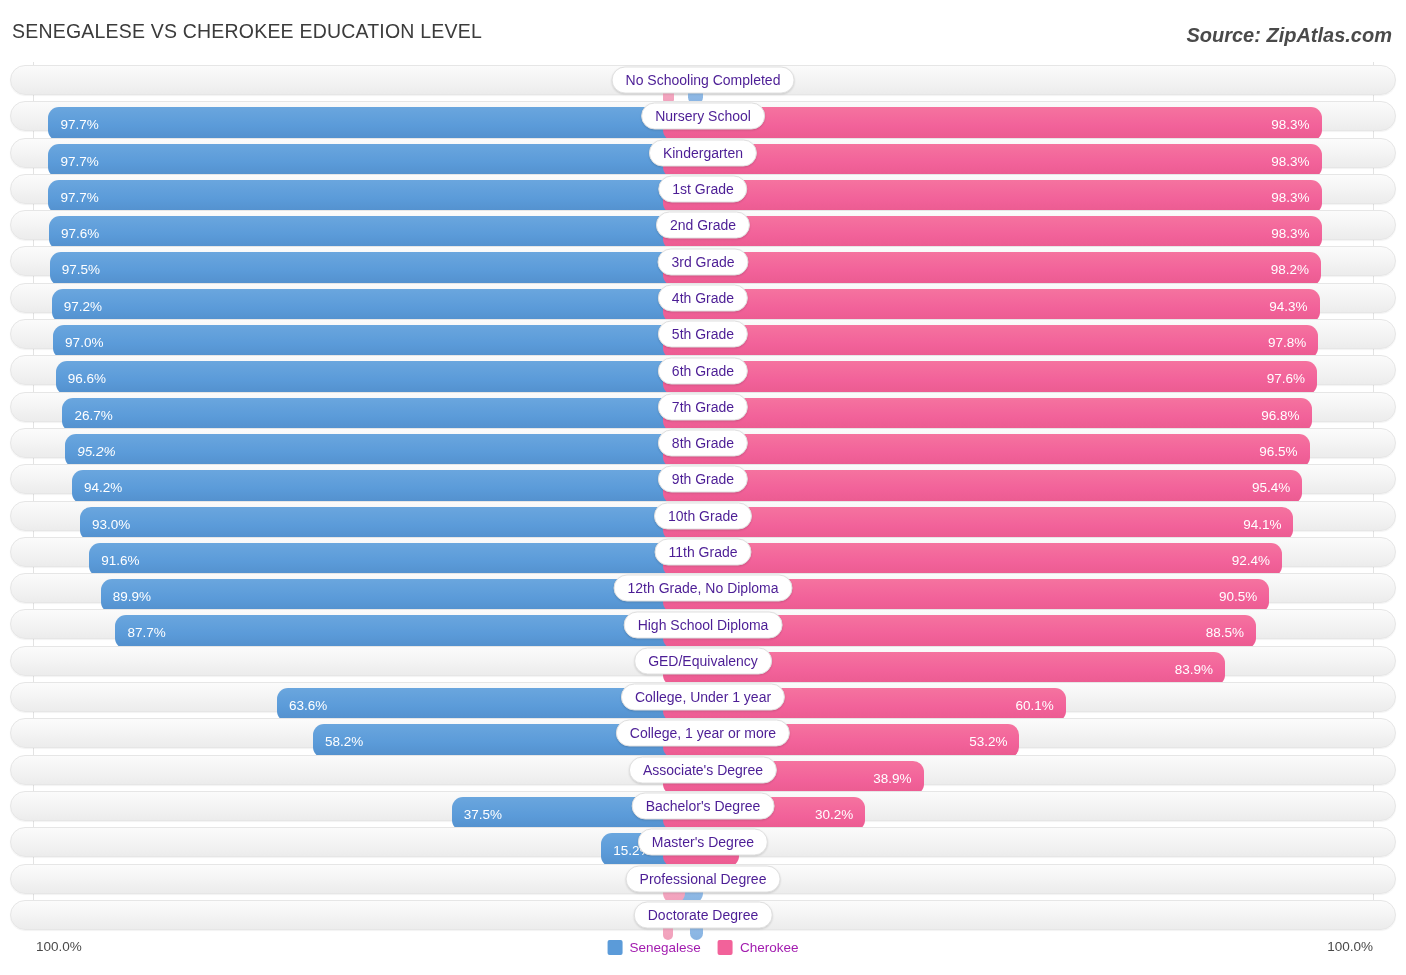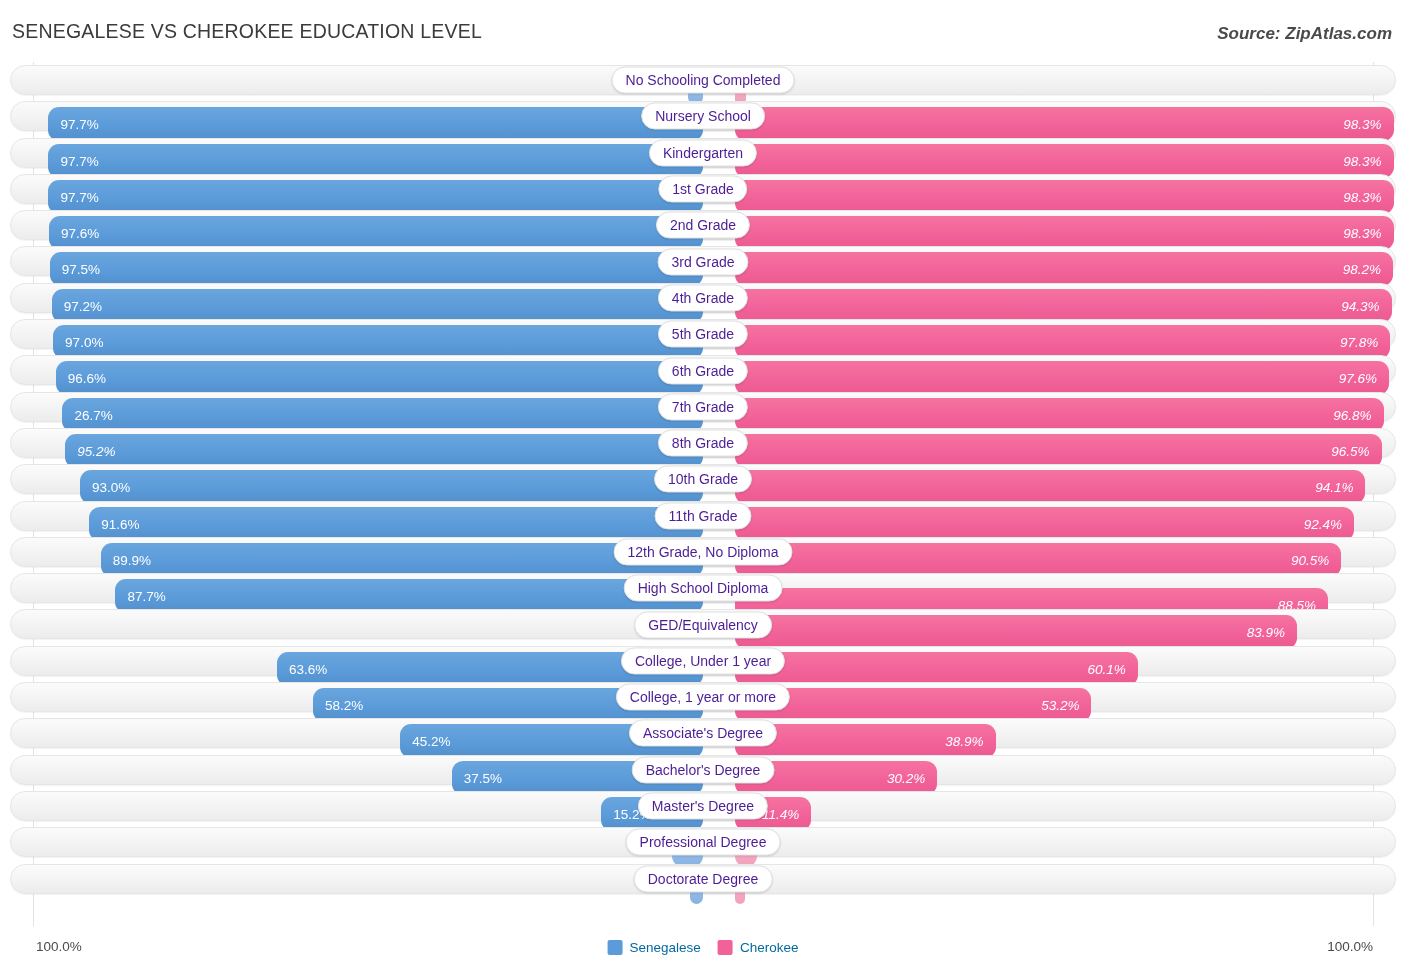--- a/index.html
+++ b/index.html
@@ -16,21 +16,21 @@
   
   .header { position: absolute; top: 0; left: 0; width: 1406px; height: 62px; }
   .title {
     position: absolute; left: 12px; top: 20px;
     font-size: 19.5px; letter-spacing: .2px;
     color: #3b3b3b; font-weight: 400;
     white-space: nowrap;
   }
   .source {
     position: absolute; right: 14px; top: 24px;
-    font-size: 17px; font-style: italic; font-weight: bold;
+    font-size: 20px; font-style: italic; font-weight: bold;
     color: #4a4a4a; white-space: nowrap;
   }
 
   
   .chart { position: absolute; left: 0; top: 62px; width: 1406px; height: 872px; }
 
   
   .gridline {
     position: absolute; top: 0; bottom: 8px; width: 1px;
     background: #e3e3e3;
@@ -52,21 +52,21 @@
     border-radius: 15px;
     box-shadow: 0 1px 1px rgba(0,0,0,.05);
   }
 
   
   .bar {
     position: absolute; top: 9px; height: 34px;
     border-radius: 11px;
   }
   .bar.left  { right: 703px; }
-  .bar.right { left: 735px; font-style: italic; }
+  .bar.right { left: 663px; }
 
   .bar.left.strong  { background: linear-gradient(to bottom,#6aa6de 0%, #5b9bd9 55%, #528fcc 100%); }
   .bar.left.weak    { background: linear-gradient(to bottom,#9dc4ea 0%, #92bce8 55%, #88b3e1 100%); }
   .bar.right.strong { background: linear-gradient(to bottom,#f5739f 0%, #f2629a 55%, #ea5a8f 100%); }
   .bar.right.weak   { background: linear-gradient(to bottom,#f8b2c8 0%, #f6a9c2 55%, #f0a0bb 100%); }
 
   .bar .val {
     position: absolute; top: 50%; transform: translateY(-50%);
     font-size: 13.5px; white-space: nowrap; color: #ffffff;
   }
@@ -103,21 +103,21 @@
   .axis-label.left  { left: 36px; }
   .axis-label.right { right: 33px; }
 
   .legend {
     position: absolute; left: 50%; top: 6px;
     transform: translateX(-50%);
     display: flex; align-items: center; gap: 17px;
   }
   .legend-item { display: flex; align-items: center; gap: 7px; }
   .swatch { width: 15px; height: 15px; border-radius: 2px; display: inline-block; }
-  .legend-text { font-size: 13.5px; color: #0369a1; }
+  .legend-text { font-size: 13.5px; color: #a21caf; }
 </style>
 </head>
 <body>
 
 <div class="page">
 
   <div class="header">
     <div class="title">SENEGALESE VS CHEROKEE EDUCATION LEVEL</div>
     <div class="source">Source: ZipAtlas.com</div>
   </div>
@@ -229,20 +229,30 @@
           <div class="bar left strong" style="width: 637.84px; font-style: italic;">
             <span class="val">95.2%</span>
           </div>
           <div class="bar right strong" style="width: 646.55px;">
             <span class="val">96.5%</span>
           </div>
           <div class="pill">8th Grade</div>
         </div>
         <div class="row">
           <div class="track"></div>
+          <div class="bar left strong" style="width: 631.14px;">
+            <span class="val">94.2%</span>
+          </div>
+          <div class="bar right strong" style="width: 639.18px;">
+            <span class="val">95.4%</span>
+          </div>
+          <div class="pill">9th Grade</div>
+        </div>
+        <div class="row">
+          <div class="track"></div>
           <div class="bar left strong" style="width: 623.1px;">
             <span class="val">93.0%</span>
           </div>
           <div class="bar right strong" style="width: 630.47px;">
             <span class="val">94.1%</span>
           </div>
           <div class="pill">10th Grade</div>
         </div>
         <div class="row">
           <div class="track"></div>
@@ -262,21 +272,21 @@
           <div class="bar right strong" style="width: 606.35px;">
             <span class="val">90.5%</span>
           </div>
           <div class="pill">12th Grade, No Diploma</div>
         </div>
         <div class="row">
           <div class="track"></div>
           <div class="bar left strong" style="width: 587.59px;">
             <span class="val">87.7%</span>
           </div>
-          <div class="bar right strong" style="width: 592.95px; margin-top: 9px;">
+          <div class="bar right strong" style="width: 592.95px;">
             <span class="val">88.5%</span>
           </div>
           <div class="pill">High School Diploma</div>
         </div>
         <div class="row">
           <div class="track"></div>
           <div class="bar right strong" style="width: 562.13px;">
             <span class="val">83.9%</span>
           </div>
           <div class="pill">GED/Equivalency</div>
@@ -296,23 +306,20 @@
           <div class="bar left strong" style="width: 389.94px;">
             <span class="val">58.2%</span>
           </div>
           <div class="bar right strong" style="width: 356.44px;">
             <span class="val">53.2%</span>
           </div>
           <div class="pill">College, 1 year or more</div>
         </div>
         <div class="row">
           <div class="track"></div>
-          <div class="bar left strong" style="width: 302.84px;">
-            <span class="val">45.2%</span>
-          </div>
           <div class="bar right strong" style="width: 260.63px;">
             <span class="val">38.9%</span>
           </div>
           <div class="pill">Associate's Degree</div>
         </div>
         <div class="row">
           <div class="track"></div>
           <div class="bar left strong" style="width: 251.25px;">
             <span class="val">37.5%</span>
           </div>

